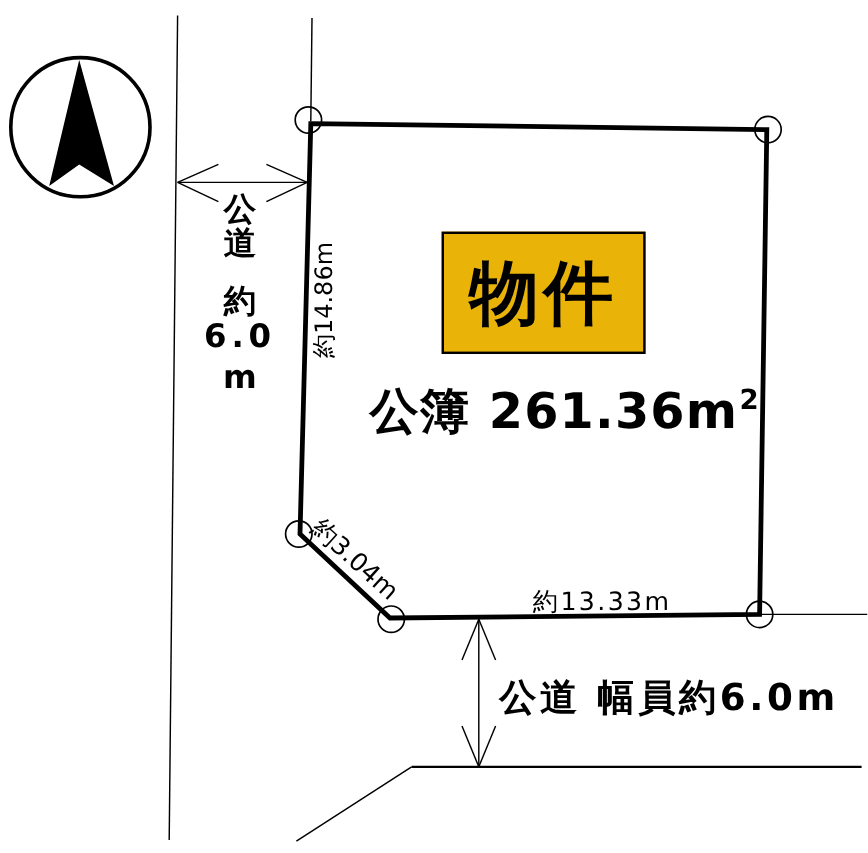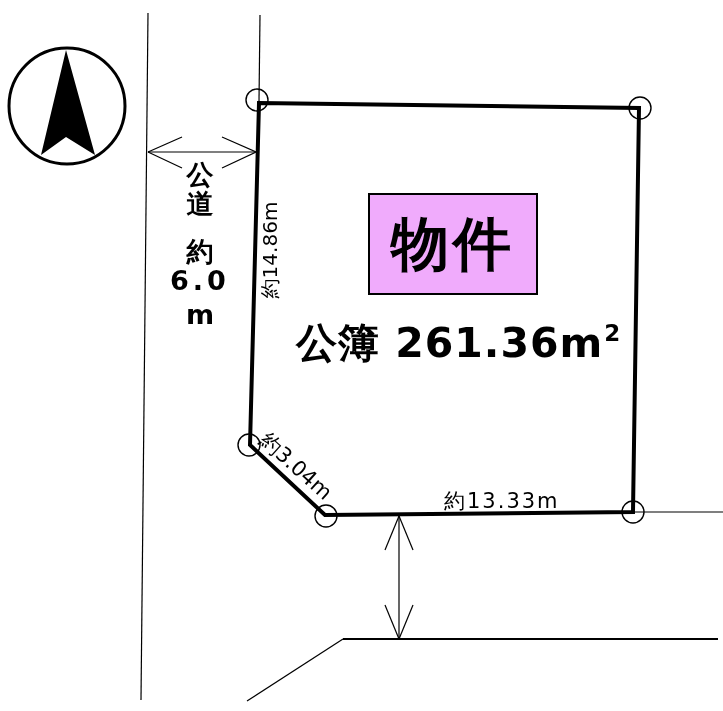--- a/index.html
+++ b/index.html
@@ -24,25 +24,25 @@
 
   
   .cut-dim{left:243px;top:453px;width:110px;height:22px;text-align:center;
            font-size:21px;transform:rotate(42deg);transform-origin:center;}
 
   
   .south-dim{left:444px;top:487px;font-size:21px;letter-spacing:2px;text-align:right;}
 
   
   .parcel-box{left:368px;top:193px;width:170px;height:102px;border:2.5px solid #000;
-              display:flex;align-items:center;justify-content:center;box-sizing:border-box;background:#f0abfc;}
+              display:flex;align-items:center;justify-content:center;box-sizing:border-box;background:#eab308;}
   .parcel-box .parcel-title{font-size:58px;font-weight:bold;letter-spacing:4px;line-height:1;}
 
   
-  .area{left:296px;top:316px;font-size:41px;font-weight:bold;letter-spacing:1px;}
+  .area{left:308px;top:316px;font-size:41px;font-weight:bold;letter-spacing:1px;}
   .area .sup{font-size:23px;position:relative;top:-16px;left:1px;font-weight:bold;}
 
   
   .south-road{left:416px;top:561px;font-size:31px;font-weight:bold;letter-spacing:3px;}
 </style>
 </head>
 <body>
 
 <div class="canvas">
 
@@ -98,14 +98,15 @@
   <div class="lbl cut-dim">約3.04m</div>
 
   <div class="lbl south-dim">約13.33m</div>
 
   <div class="lbl parcel-box">
     <span class="parcel-title">物件</span>
   </div>
 
   <div class="lbl area"><span>公簿 261.36m</span><span class="sup">2</span></div>
 
+  <div class="lbl south-road">公道 幅員約6.0m</div>
 
 </div>
 
 </body></html>

